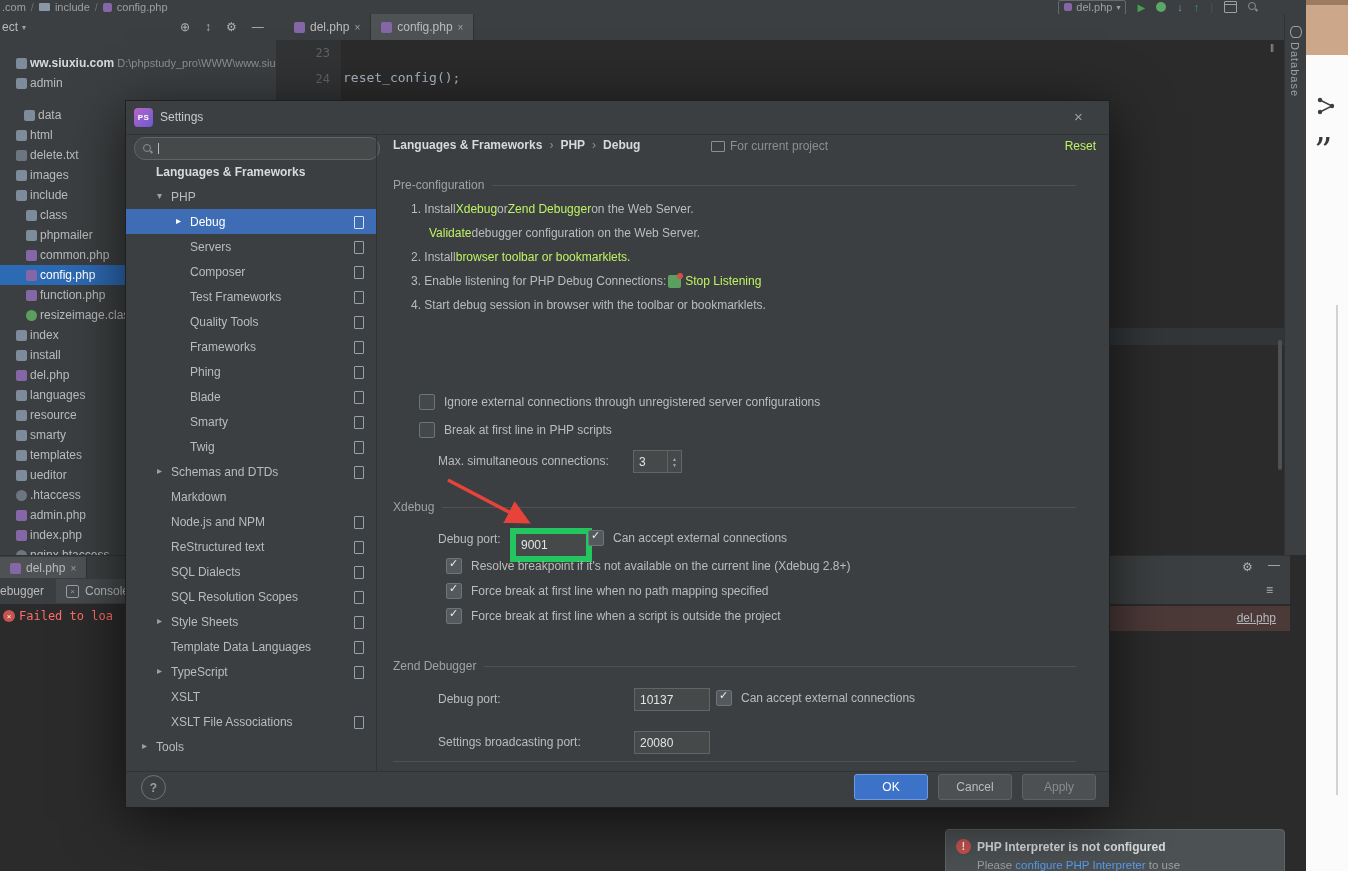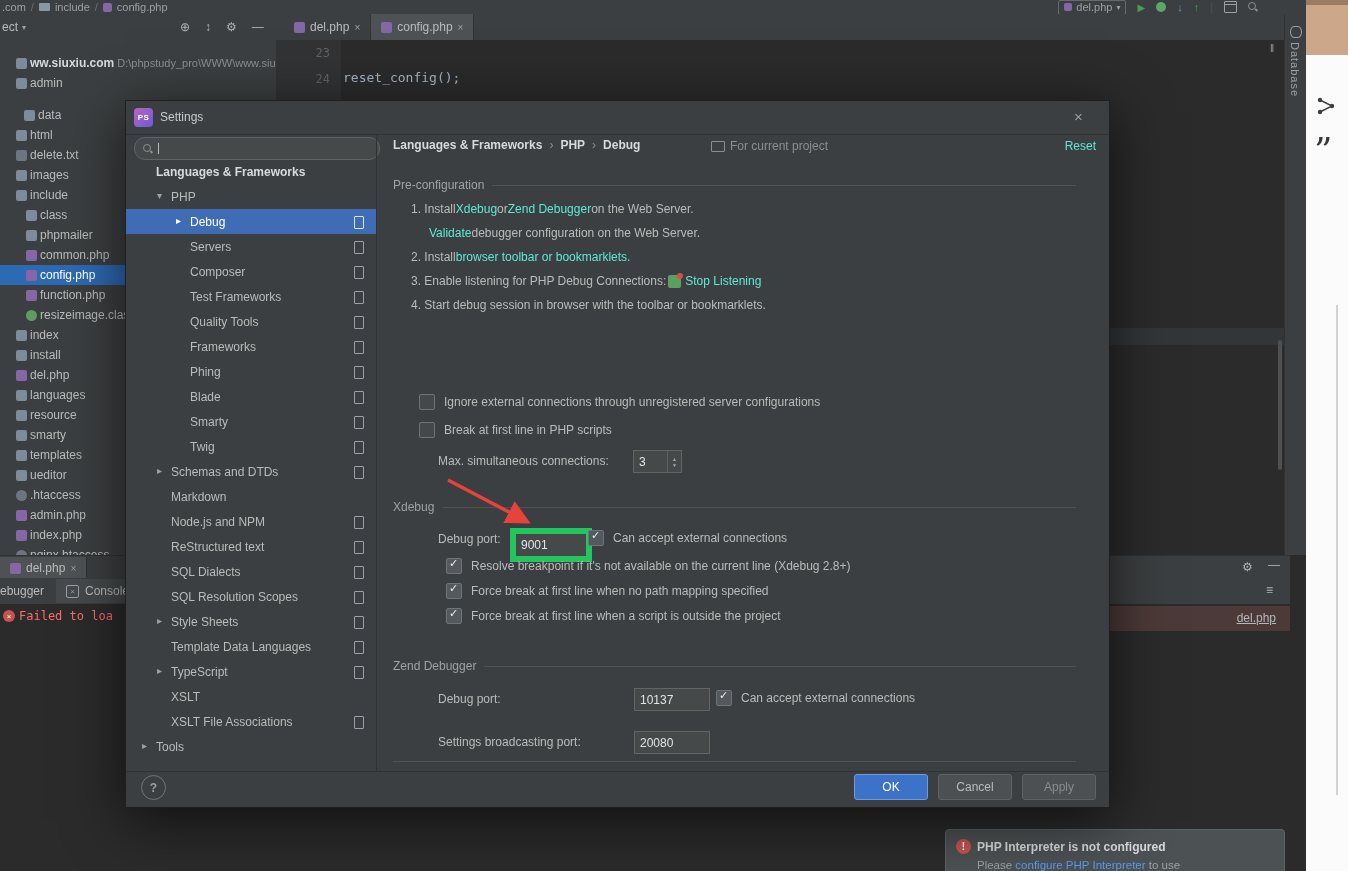--- a/index.html
+++ b/index.html
@@ -1,21 +1,21 @@
 <!DOCTYPE html>
 <html><head>
 <meta charset="utf-8">
 <style>
   html,body{margin:0;padding:0;background:#1a1a1a}
   .screen{position:relative;width:1348px;height:871px;overflow:hidden;background:#2b2b2b;
           font-family:"Liberation Sans",sans-serif;font-size:12px;color:#bbbbbb}
   .abs{position:absolute}
   .flex{display:flex;align-items:center}
   .mono{font-family:"DejaVu Sans Mono",monospace}
-  .lnk{color:#5eead4;cursor:pointer}
+  .lnk{color:#bef264;cursor:pointer}
   .nowrap{white-space:nowrap;overflow:hidden}
 
   
   .topbar{left:0;top:0;width:1306px;height:14px;background:#3c3f41;font-size:11px;color:#9da0a3}
   .bar2{left:0;top:14px;width:1284px;height:26px;background:#3c3f41;border-bottom:1px solid #323232}
   .etab{display:flex;align-items:center;gap:5px;padding:0 10px;height:100%;border-right:1px solid #323232;color:#bbb;white-space:nowrap}
   .etab.active{background:#4e5254}
   .tclose{color:#9aa0a6;font-size:10px}
   .php-ic{width:11px;height:11px;border-radius:2px;background:#8567a8;flex:0 0 auto}
   .fold-ic{width:11px;height:8px;border-radius:1px;background:#8a97a5;flex:0 0 auto}

